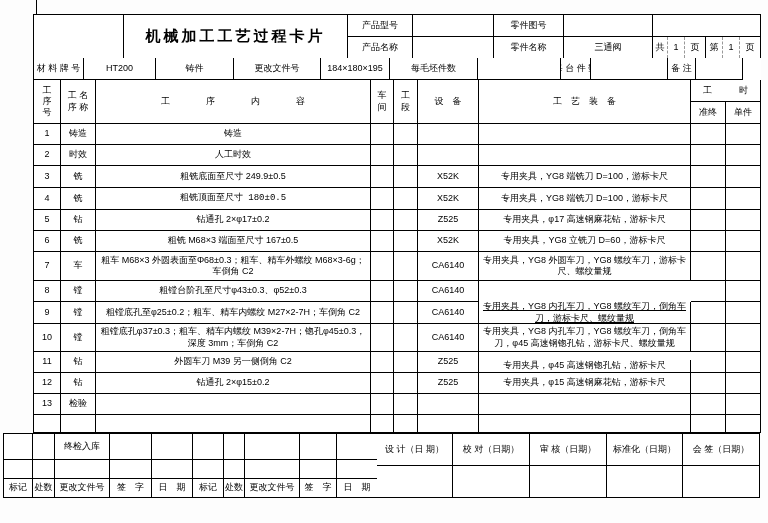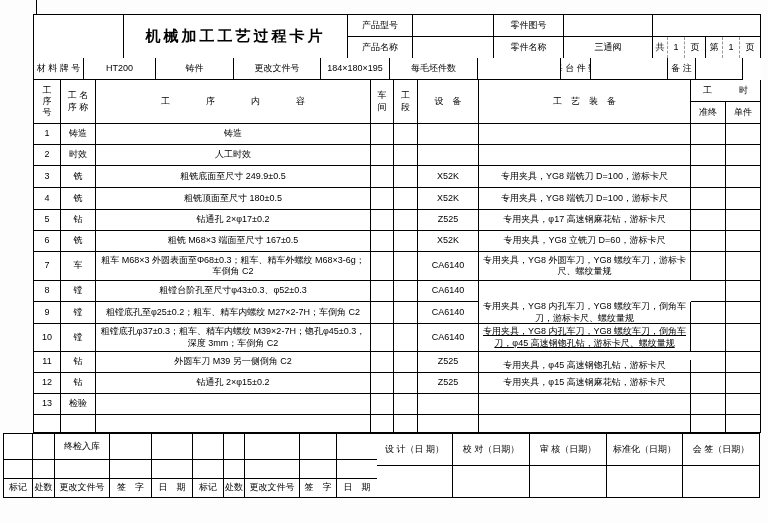--- a/index.html
+++ b/index.html
@@ -105,21 +105,21 @@
       <div class="c" style="grid-area: 5 / 2;">铣</div>
       <div class="c" style="grid-area: 5 / 3;">粗铣底面至尺寸 249.9±0.5</div>
       <div class="c" style="grid-area: 5 / 4;"></div>
       <div class="c" style="grid-area: 5 / 5;"></div>
       <div class="c" style="grid-area: 5 / 6;">X52K</div>
       <div class="c" style="grid-area: 5 / 7;">专用夹具，YG8 端铣刀 D=100，游标卡尺</div>
       <div class="c" style="grid-area: 5 / 8;"></div>
       <div class="c" style="grid-area: 5 / 9;"></div>
       <div class="c" style="grid-area: 6 / 1;">4</div>
       <div class="c" style="grid-area: 6 / 2;">铣</div>
-      <div class="c" style="grid-area: 6 / 3;">粗铣顶面至尺寸 180±0.5</div>
+      <div class="c" style="grid-area: 6 / 3; font-family: Liberation Mono, monospace;">粗铣顶面至尺寸 180±0.5</div>
       <div class="c" style="grid-area: 6 / 4;"></div>
       <div class="c" style="grid-area: 6 / 5;"></div>
       <div class="c" style="grid-area: 6 / 6;">X52K</div>
       <div class="c" style="grid-area: 6 / 7;">专用夹具，YG8 端铣刀 D=100，游标卡尺</div>
       <div class="c" style="grid-area: 6 / 8;"></div>
       <div class="c" style="grid-area: 6 / 9;"></div>
       <div class="c" style="grid-area: 7 / 1;">5</div>
       <div class="c" style="grid-area: 7 / 2;">钻</div>
       <div class="c" style="grid-area: 7 / 3;">钻通孔 2×φ17±0.2</div>
       <div class="c" style="grid-area: 7 / 4;"></div>
@@ -153,30 +153,30 @@
       <div class="c" style="grid-area: 10 / 5;"></div>
       <div class="c" style="grid-area: 10 / 6;">CA6140</div>
       <div class="c" style="grid-area: 10 / 8;"></div>
       <div class="c" style="grid-area: 10 / 9;"></div>
       <div class="c" style="grid-area: 11 / 1;">9</div>
       <div class="c" style="grid-area: 11 / 2;">镗</div>
       <div class="c" style="grid-area: 11 / 3;">粗镗底孔至φ25±0.2；粗车、精车内螺纹 M27×2-7H；车倒角 C2</div>
       <div class="c" style="grid-area: 11 / 4;"></div>
       <div class="c" style="grid-area: 11 / 5;"></div>
       <div class="c" style="grid-area: 11 / 6;">CA6140</div>
-      <div class="c" style="grid-area: 11 / 7;">专用夹具，YG8 内孔车刀，YG8 螺纹车刀，倒角车刀，游标卡尺、螺纹量规</div>
+      <div class="c" style="grid-area: 11 / 7; text-decoration: underline;">专用夹具，YG8 内孔车刀，YG8 螺纹车刀，倒角车刀，游标卡尺、螺纹量规</div>
       <div class="c" style="grid-area: 11 / 8;"></div>
       <div class="c" style="grid-area: 11 / 9;"></div>
       <div class="c" style="grid-area: 12 / 1;">10</div>
       <div class="c" style="grid-area: 12 / 2;">镗</div>
       <div class="c" style="grid-area: 12 / 3;">粗镗底孔φ37±0.3；粗车、精车内螺纹 M39×2-7H；锪孔φ45±0.3，深度 3mm；车倒角 C2</div>
       <div class="c" style="grid-area: 12 / 4;"></div>
       <div class="c" style="grid-area: 12 / 5;"></div>
       <div class="c" style="grid-area: 12 / 6;">CA6140</div>
-      <div class="c" style="grid-area: 12 / 7; text-decoration: underline;">专用夹具，YG8 内孔车刀，YG8 螺纹车刀，倒角车刀，φ45 高速钢锪孔钻，游标卡尺、螺纹量规</div>
+      <div class="c" style="grid-area: 12 / 7;">专用夹具，YG8 内孔车刀，YG8 螺纹车刀，倒角车刀，φ45 高速钢锪孔钻，游标卡尺、螺纹量规</div>
       <div class="c" style="grid-area: 12 / 8;"></div>
       <div class="c" style="grid-area: 12 / 9;"></div>
       <div class="c" style="grid-area: 13 / 1;">11</div>
       <div class="c" style="grid-area: 13 / 2;">钻</div>
       <div class="c" style="grid-area: 13 / 3;">外圆车刀 M39 另一侧倒角 C2</div>
       <div class="c" style="grid-area: 13 / 4;"></div>
       <div class="c" style="grid-area: 13 / 5;"></div>
       <div class="c" style="grid-area: 13 / 6;">Z525</div>
       <div class="c" style="grid-area: 13 / 7; margin-top: 8px;">专用夹具，φ45 高速钢锪孔钻，游标卡尺</div>
       <div class="c" style="grid-area: 13 / 8;"></div>

